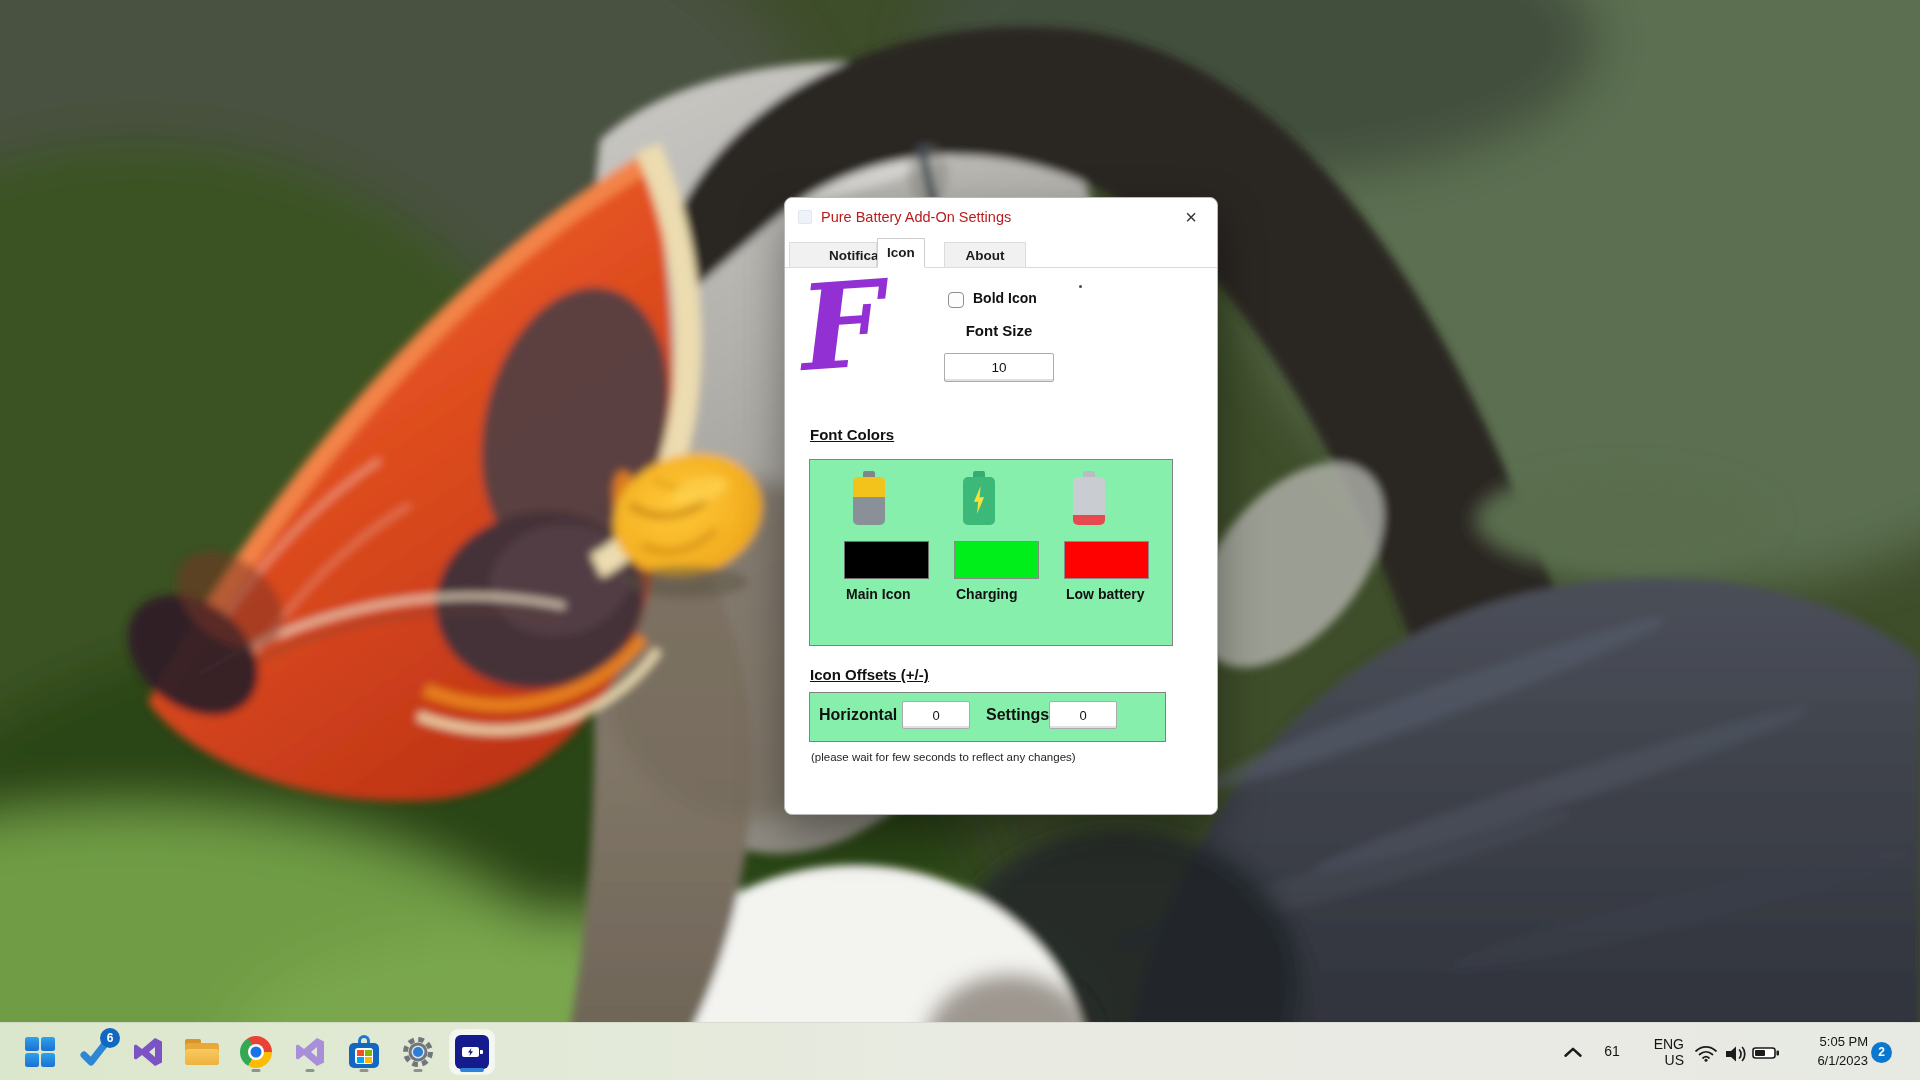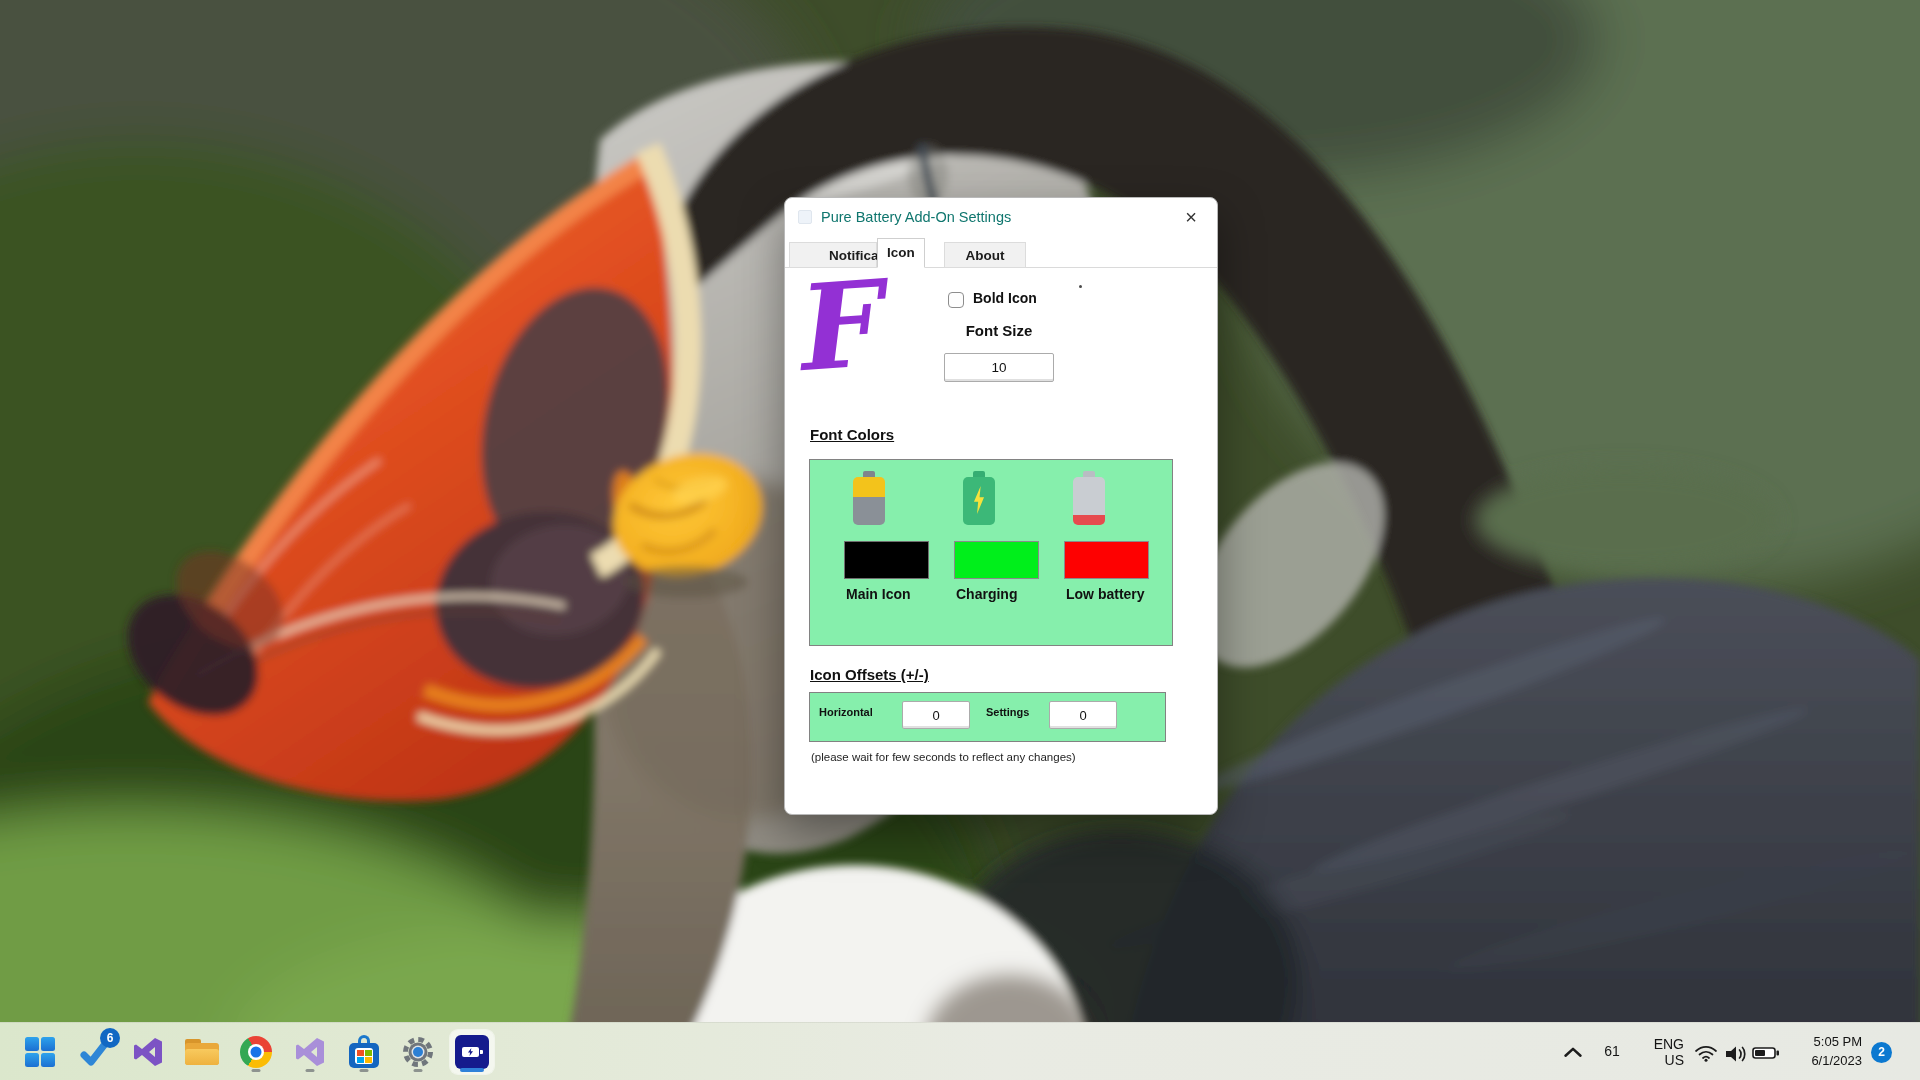--- a/index.html
+++ b/index.html
@@ -10,21 +10,21 @@
   
   .wallpaper{position:absolute;inset:0;}
 
   
   .dialog{position:absolute;left:784px;top:197px;width:434px;height:618px;
           background:#fff;border:1px solid #b9b9b9;border-radius:8px;
           box-shadow:0 18px 45px rgba(0,0,0,.38);color:#111;}
   .titlebar{position:absolute;left:0;top:0;width:100%;height:38px;}
   .title-icon{position:absolute;left:13px;top:12px;width:14px;height:14px;border-radius:2px;
               background:#eef3f9;border:1px solid #dfe6ee;}
-  .title-text{position:absolute;left:36px;top:0;line-height:38px;font-size:14.5px;color:#0f766e;}
+  .title-text{position:absolute;left:36px;top:0;line-height:38px;font-size:14.5px;color:#b91c1c;}
   .close-btn{position:absolute;right:10px;top:5px;width:32px;height:28px;text-align:center;
              line-height:28px;font-size:20px;color:#333;cursor:default;}
   .tabstrip{position:absolute;left:0;top:40px;width:100%;height:30px;}
   .tabstrip .baseline{position:absolute;left:0;top:29px;width:100%;height:1px;background:#dadada;}
   .tab{position:absolute;font-size:13.5px;font-weight:600;color:#1c1c1c;text-align:center;}
   .tab.inactive{top:4px;height:26px;line-height:25px;background:#f1f1f1;border:1px solid #dcdcdc;}
   .tab.active{top:0;height:30px;line-height:28px;background:#fff;border:1px solid #cfcfcf;
               border-bottom:1px solid #fff;z-index:2;}
   .tab-notification{left:4px;width:88px;padding-left:39px;}
   .tab-icon{left:92px;width:48px;}
@@ -68,21 +68,21 @@
 
   .swatch{position:absolute;top:81px;width:85px;height:38px;border:1px solid #6f6f6f;}
   .sw1{left:34px;}
   .sw2{left:144px;border-color:#8a8a8a;}
   .sw3{left:254px;border-color:#8a8a8a;}
   .sw-label{position:absolute;top:126px;font-size:14px;font-weight:bold;white-space:nowrap;}
   .swl1{left:36px;}
   .swl2{left:146px;}
   .swl3{left:256px;}
 
-  .off-label{position:absolute;top:13px;font-size:11px;font-weight:bold;}
+  .off-label{position:absolute;top:13px;font-size:16px;font-weight:bold;}
   .offl-h{left:9px;}
   .offl-v{left:176px;}
   .off-input{position:absolute;top:8px;width:68px;height:28px;border:1px solid #ababab;border-radius:2px;
              text-align:center;font-size:13px;font-family:"Liberation Sans",sans-serif;color:#111;
              box-shadow:inset 0 -2px 0 rgba(0,0,0,.12);}
   .offi-h{left:92px;}
   .offi-v{left:239px;}
   .note{position:absolute;left:26px;top:553px;font-size:11.5px;color:#1e1e1e;}
 
   
@@ -135,21 +135,21 @@
 
   
   .tray{position:absolute;left:1540px;top:0;width:380px;height:58px;font-size:13.5px;color:#141414;}
   .tray-chevron{position:absolute;left:23px;top:21px;width:20px;height:16px;}
   .tray-percent{position:absolute;left:55px;top:20px;width:34px;text-align:center;font-size:14px;}
   .tray-lang{position:absolute;left:100px;top:13px;width:44px;text-align:right;font-size:14px;line-height:16px;}
   .tray-ico{position:absolute;top:21px;}
   .ico-wifi{left:154px;}
   .ico-vol{left:184px;}
   .ico-batt{left:212px;top:23px;}
-  .tray-clock{position:absolute;left:234px;top:9px;width:88px;text-align:right;font-size:13px;line-height:19px;}
+  .tray-clock{position:absolute;left:240px;top:9px;width:88px;text-align:right;font-size:13px;line-height:19px;}
   .tray-badge{position:absolute;left:331px;top:19px;width:21px;height:21px;border-radius:50%;
               background:#0b78d0;color:#fff;font-size:12px;font-weight:bold;text-align:center;line-height:21px;}
 </style>
 </head>
 <body>
 
 <div class="screen">
 
   <svg class="wallpaper" viewBox="0 0 1920 1080" preserveAspectRatio="none">
     <defs>

